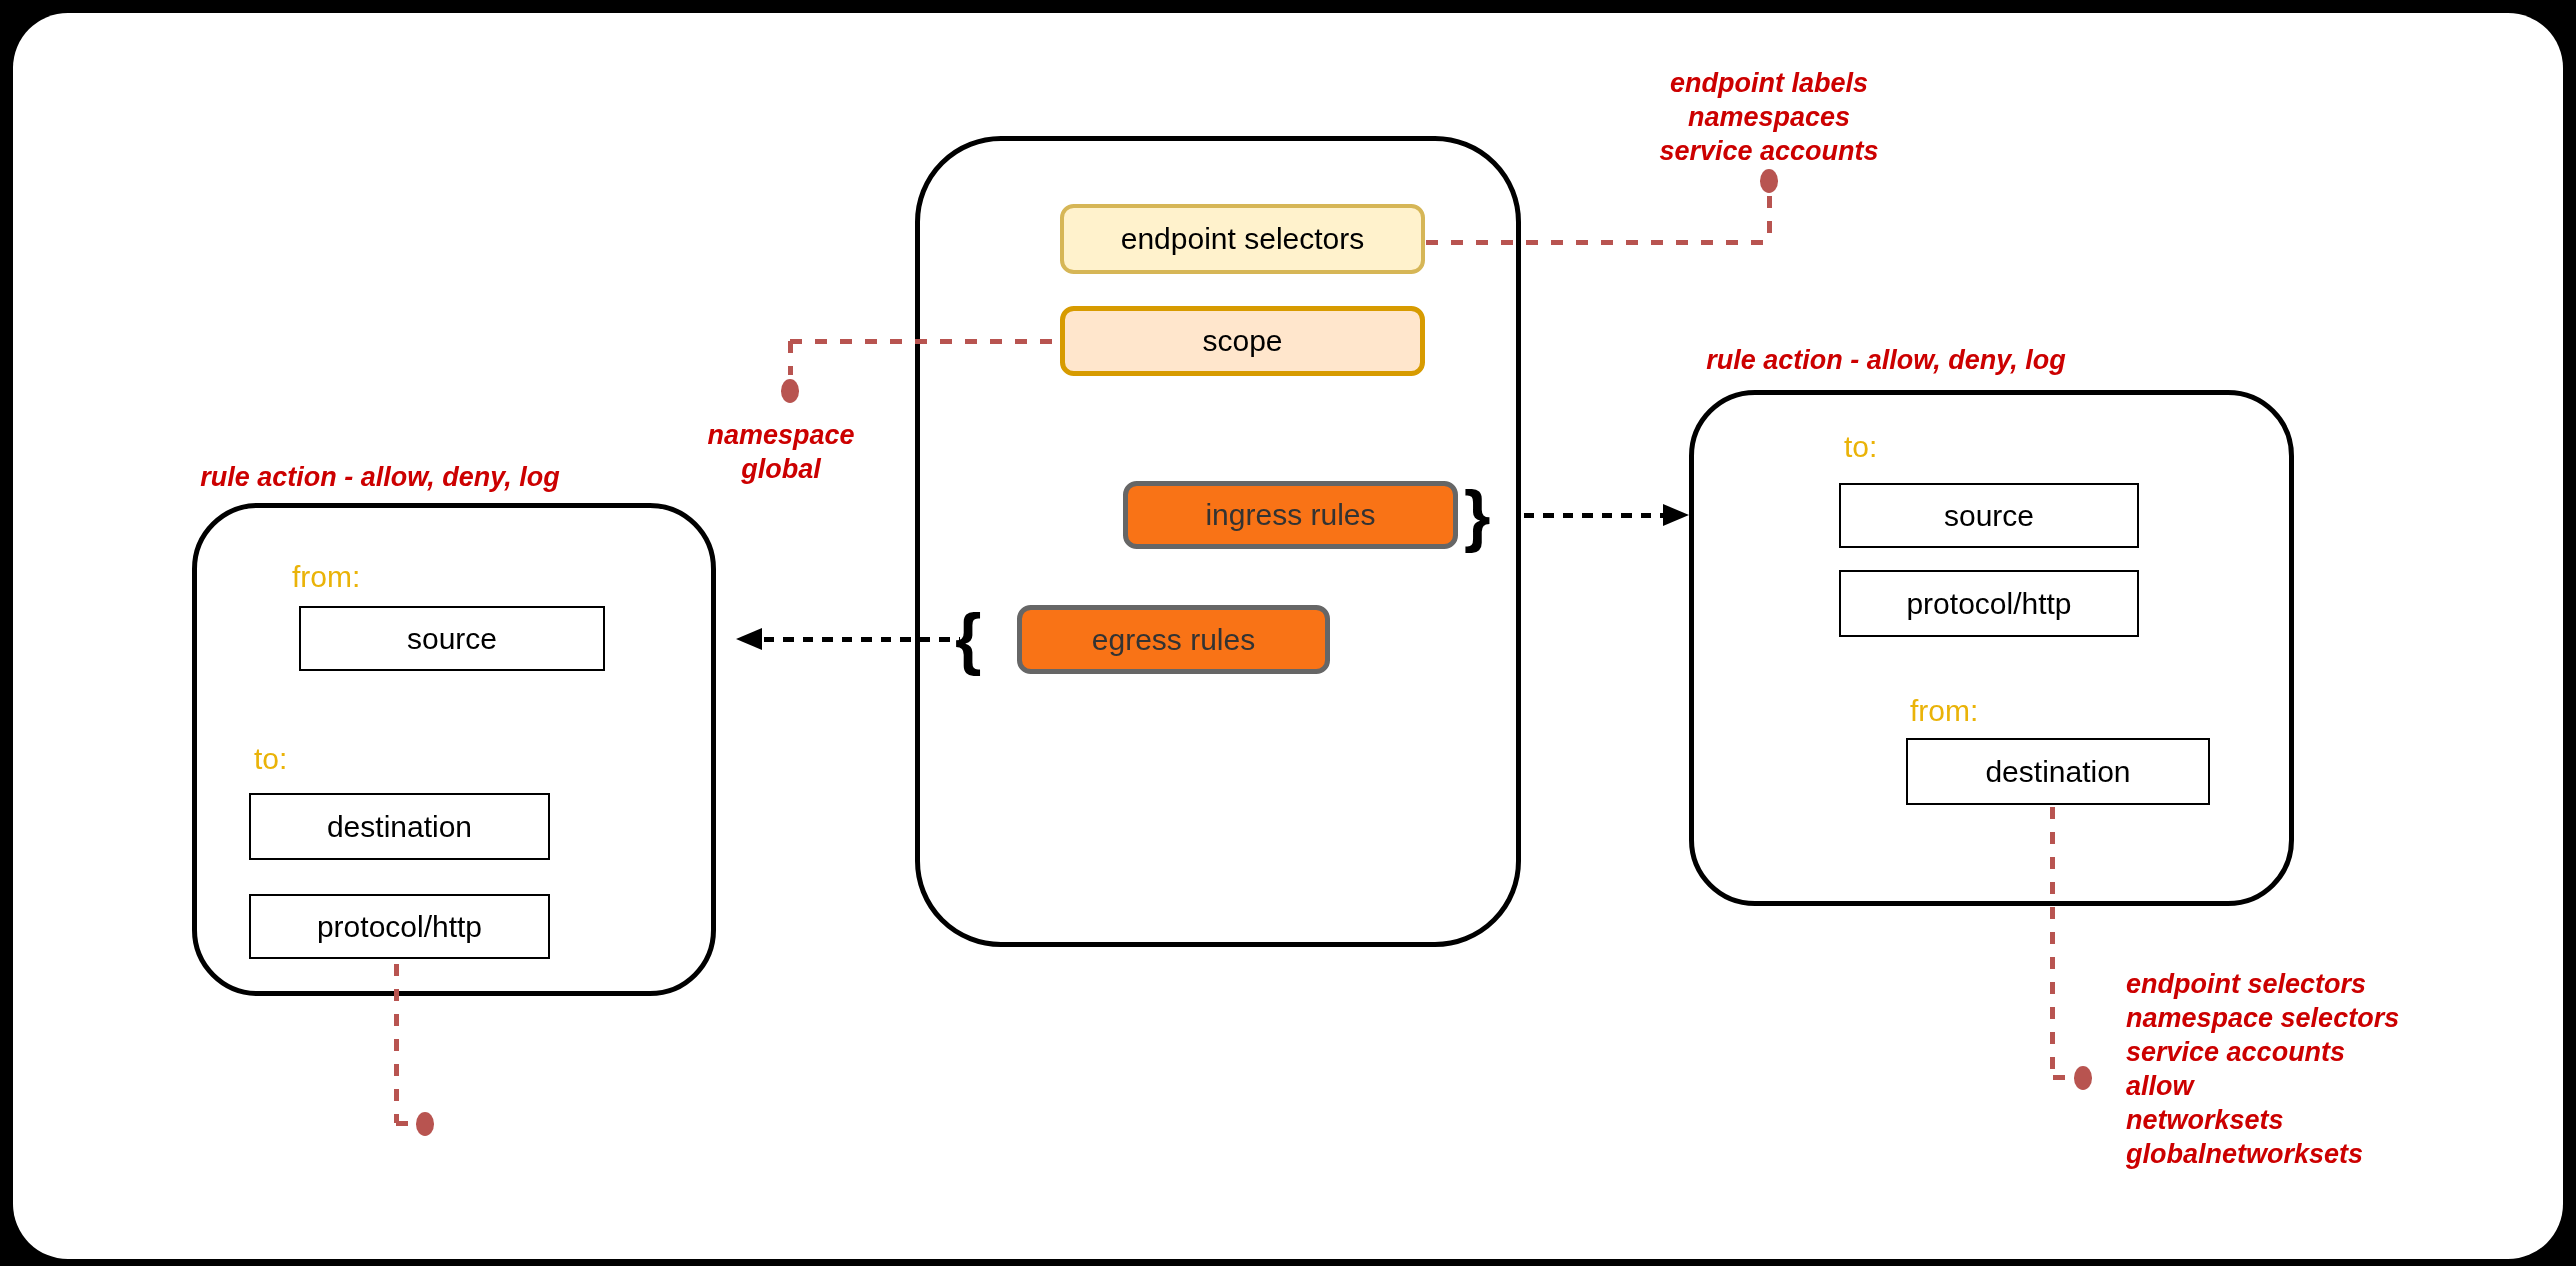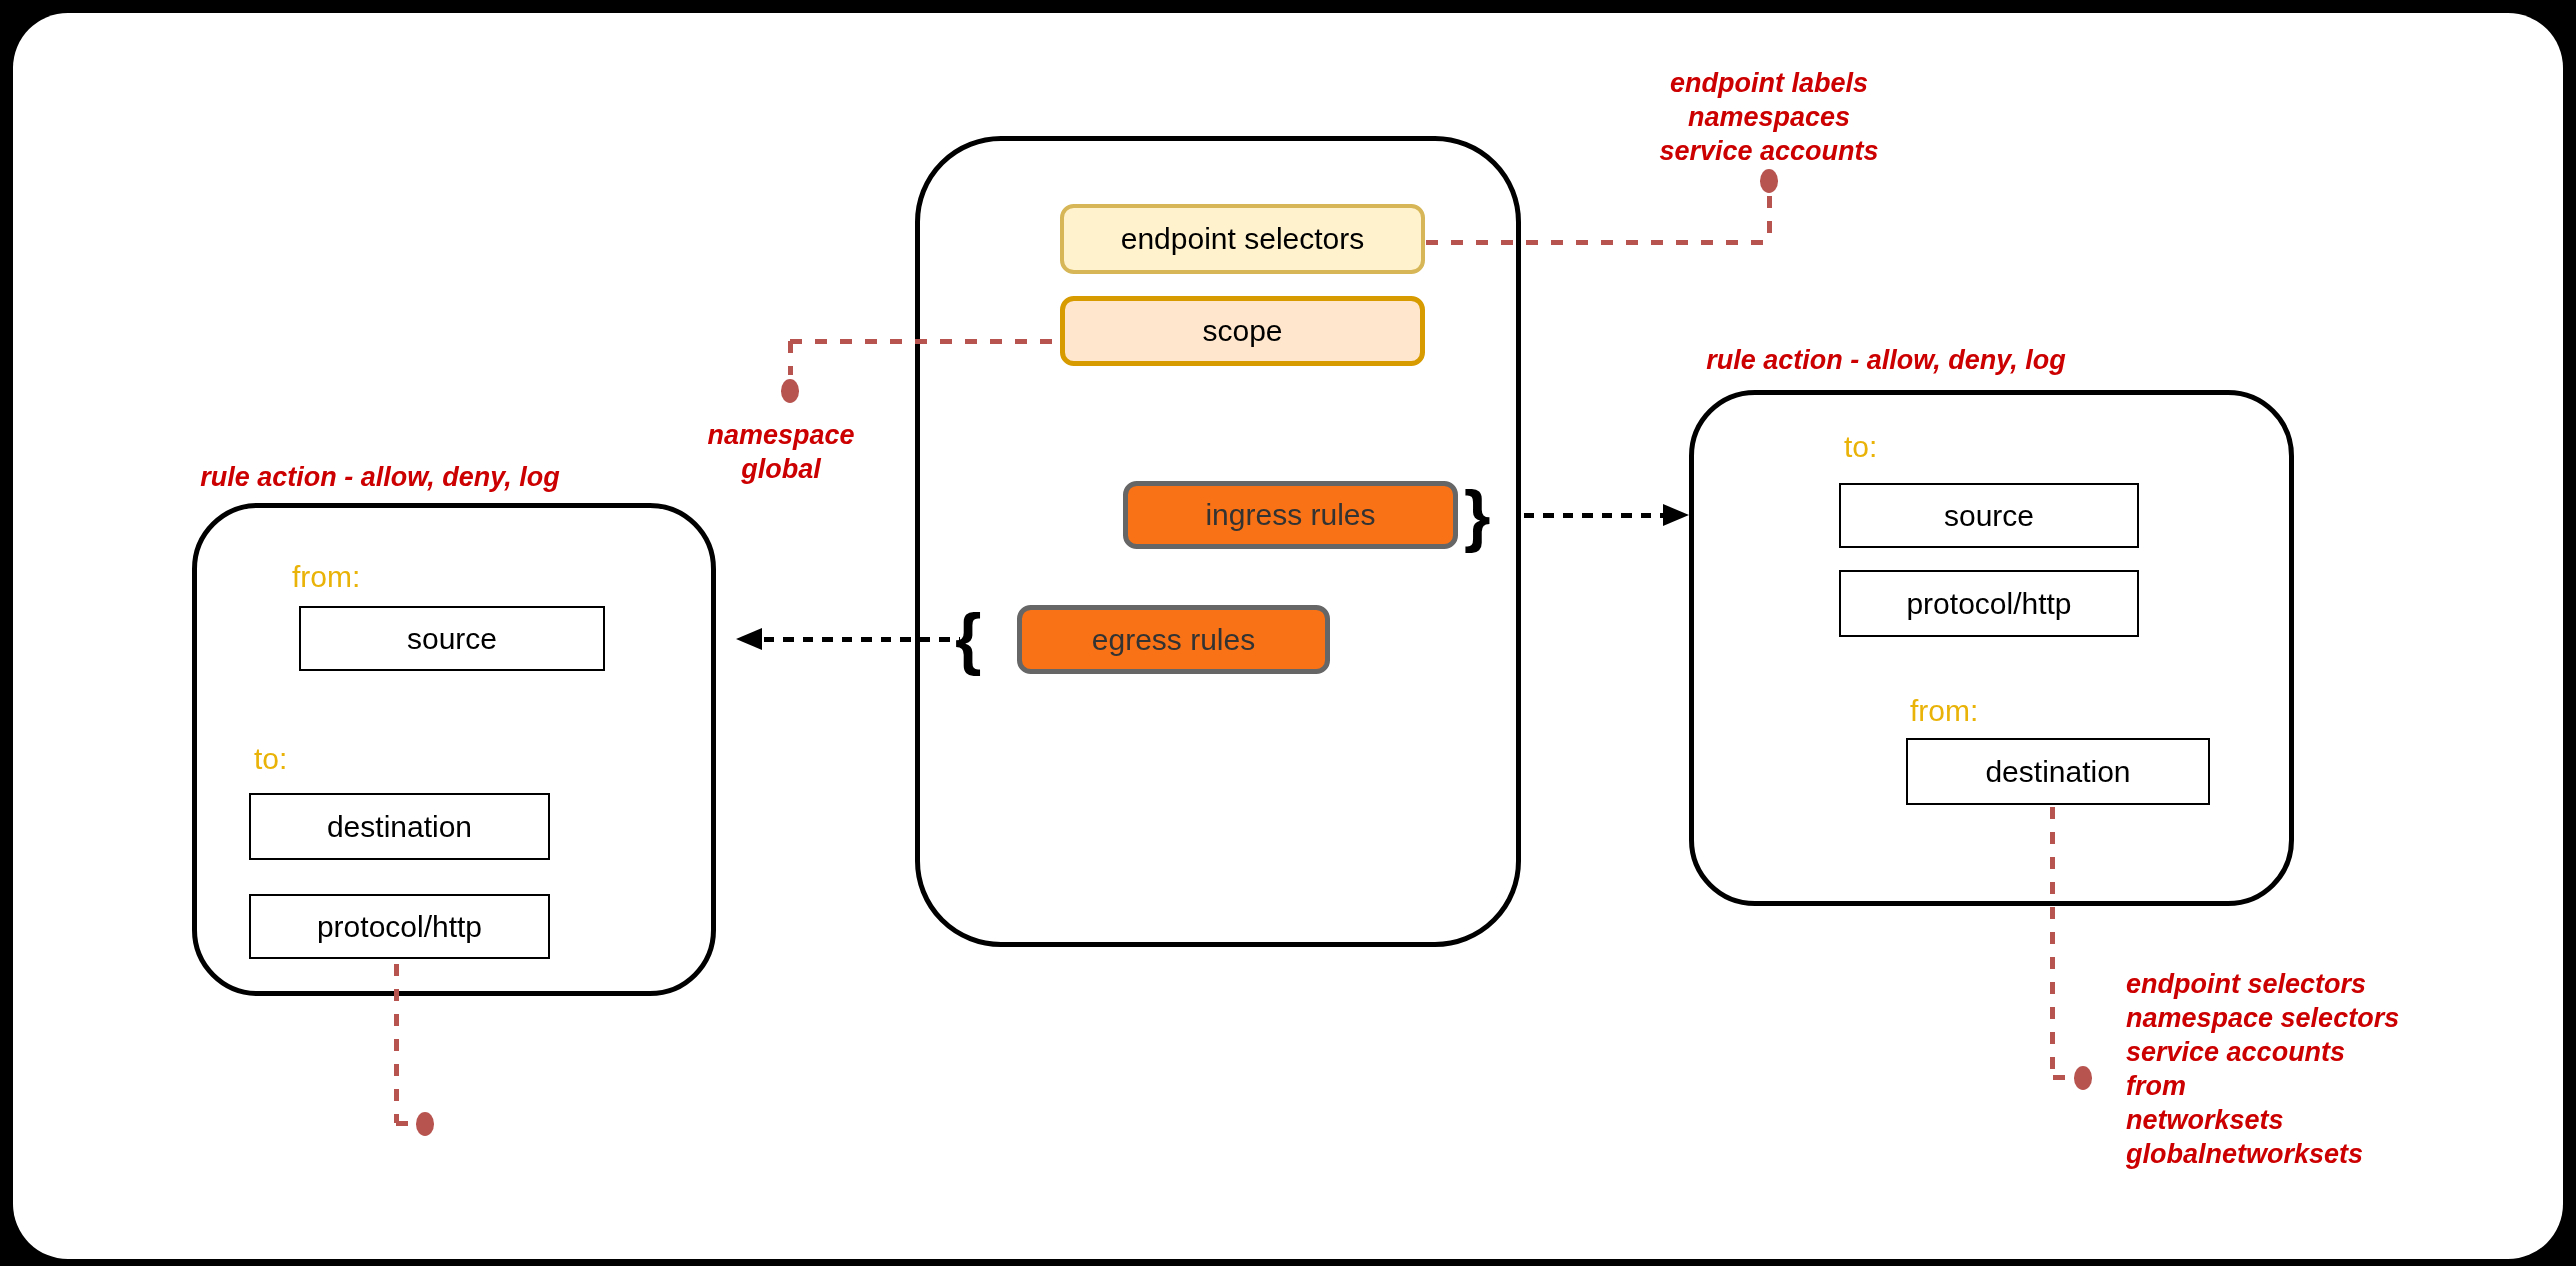--- a/index.html
+++ b/index.html
@@ -53,21 +53,21 @@
 
 <div class="stage">
   <div class="canvas"></div>
 
   <div class="bigbox" style="left:915px;top:136px;width:596px;height:801px;border-radius:86px;"></div>
 
   <div class="node box-yellow" style="left:1060px;top:204px;width:365px;height:70px;">
     <span>endpoint selectors</span>
   </div>
 
-  <div class="node box-orange" style="left:1060px;top:296px;width:365px;height:70px;">
+  <div class="node box-orange" style="left:1060px;top:306px;width:365px;height:70px;">
     <span>scope</span>
   </div>
 
   <div class="node box-gray" style="left:1123px;top:481px;width:335px;height:68px;">
     <span>ingress rules</span>
   </div>
 
   <div class="node box-gray" style="left:1017px;top:605px;width:313px;height:69px;">
     <span>egress rules</span>
   </div>
@@ -136,18 +136,18 @@
   <div class="rdash-h" style="left:396px;top:1121px;width:20.7px;"></div>
   <div class="dot" style="left:416px;top:1112px;"></div>
 
   <div class="rdash-v" style="left:2050px;top:807px;height:269px;"></div>
   <div class="rdash-h" style="left:2053px;top:1075px;width:21px;"></div>
   <div class="dot" style="left:2074px;top:1066px;"></div>
   <div class="ann" style="left:2126px;top:961px;">
     <div>endpoint selectors</div>
     <div>namespace selectors</div>
     <div>service accounts</div>
-    <div>from</div>
+    <div>allow</div>
     <div>networksets</div>
     <div>globalnetworksets</div>
   </div>
 </div>
 
 
 </body></html>

